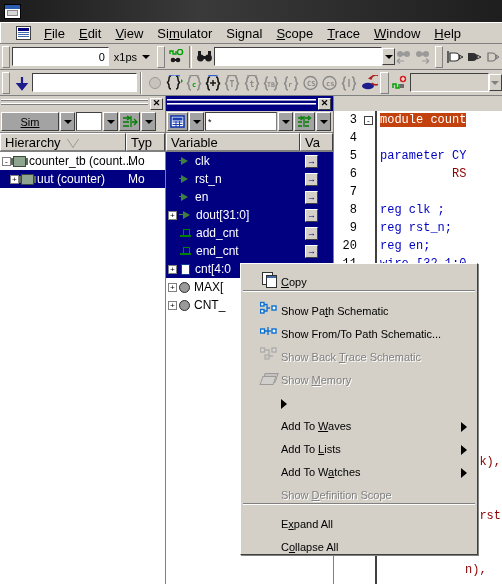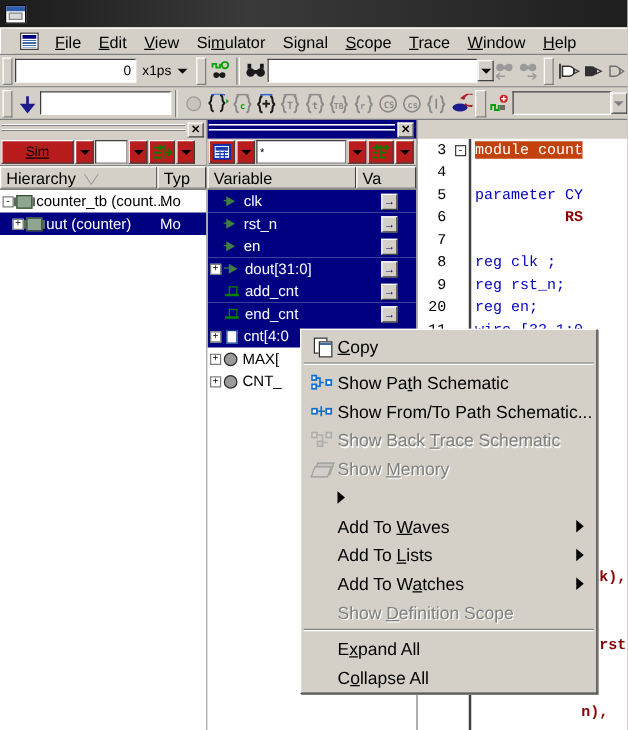--- a/index.html
+++ b/index.html
@@ -134,21 +134,21 @@
     width:13px;height:12px;background:#d4d0c8;
     border:1px solid #fff;border-right-color:#404040;border-bottom-color:#404040;
     display:flex;align-items:center;justify-content:center;
     font-size:9px;font-weight:bold;line-height:1;
   }
   .pane-toolbar{
     height:22px;display:flex;align-items:center;gap:1px;
     background:#d4d0c8;padding:0 1px;border-bottom:1px solid #808080;
   }
   .pane-btn{
-    height:19px;background:#b91c1c;
+    height:19px;background:#a3a3a3;
     border:1px solid #fff;border-right-color:#404040;border-bottom-color:#404040;
     display:flex;align-items:center;justify-content:center;font-size:11px;text-decoration:underline;
   }
   .pane-btn.lbl{ padding:0 10px; min-width:58px; }
   .pane-btn.sq{ width:21px; }
   .pane-btn.arr{ width:15px; }
   .pane-inp{
     height:19px;background:#fff;
     border:1px solid #808080;border-top-color:#404040;border-left-color:#404040;
     display:flex;align-items:center;padding:0 2px;font-size:9px;
@@ -242,40 +242,40 @@
   .code-body{ flex:1; background:#fff; display:flex; overflow:hidden;
     font-family:"Liberation Mono", monospace; font-size:12px; }
   .gutter{
     width:27px; background:#fff; text-align:right; padding-right:4px;
     color:#000; flex:none;
   }
   .foldcol{ width:14px; background:#fff; flex:none; position:relative; }
   .codetext{ flex:1; position:relative; border-left:2px solid #404040; padding-left:3px; }
   .cl{ height:18px; line-height:18px; white-space:pre; }
   .kw{ color:#0000c0; }
-  .id{ color:#8b0000;font-weight:bold; }
+  .id{ color:#8b0000; }
   .hl{ background:#c2410c; color:#fff; }
   .fold{
     position:absolute;left:3px;width:9px;height:9px;border:1px solid #404040;
     background:#fff;font-size:8px;line-height:7px;text-align:center;
     font-family:"Liberation Mono", monospace;
   }
 
   
   .ctxmenu{
     position:absolute; left:240px; top:263px; width:238px;
     background:#d4d0c8;
     border:1px solid #fff; border-right-color:#404040;border-bottom-color:#404040;
     box-shadow:1px 1px 0 #808080;
     padding:1px 0;
     z-index:50;
   }
   .ctx-item{
-    height:23px; display:flex; align-items:center; padding-left:5px;
-    font-size:14px; color:#000; white-space:nowrap;
+    height:23px; display:flex; align-items:flex-end; padding-left:16px;
+    font-size:11px; color:#000; white-space:nowrap;
   }
   .ctx-item.disabled{ color:#808080; text-shadow:1px 1px 0 #fff; }
   .ctx-ico{ width:24px;height:18px;display:flex;align-items:center;justify-content:center;flex:none; }
   .ctx-label{ flex:1; }
   .ctx-arrow{
     width:0;height:0;margin-right:10px;
     border-top:5px solid transparent;border-bottom:5px solid transparent;
     border-left:6px solid #000;
   }
   .ctx-sep{ height:2px;margin:2px 2px;
@@ -625,21 +625,21 @@
             <path d="M7,1 L7,12" stroke="#008000" stroke-width="1.3"></path>
             <path d="M8,3 L12,3 M8,7 L12,7 M8,11 L12,11" stroke="#008000" stroke-width="1.4"></path>
             <path d="M11,1 L13.5,3 L11,5" stroke="#008000" stroke-width="1.3" fill="none"></path>
           </svg>
         </div>
         <div class="pane-btn arr">
             <span class="tri-down"></span>
           </div>
       </div>
       <div class="col-header">
-        <div class="col-cell" style="width:119px;">
+        <div class="col-cell" style="width:134px;">
           <span>Variable</span>
         </div>
         <div class="col-cell" style="flex:1;">
           <span>Va</span>
         </div>
       </div>
       <div class="tree-area">
 
         <div class="tree-row sel">
           <span class="dots"></span>

